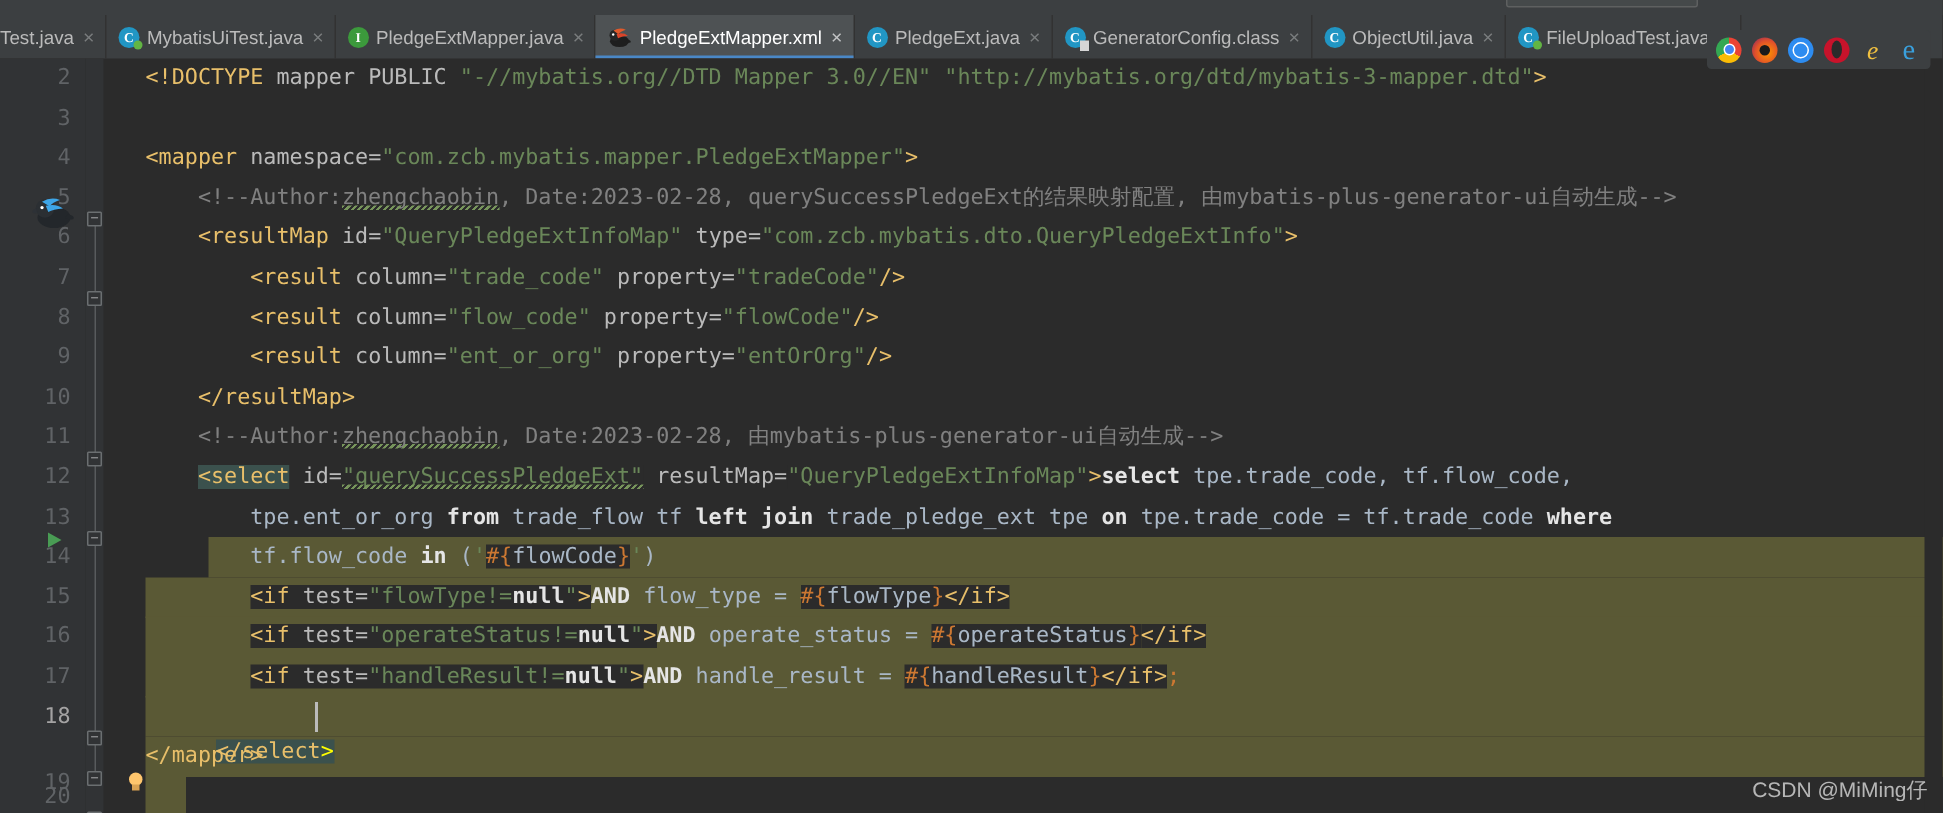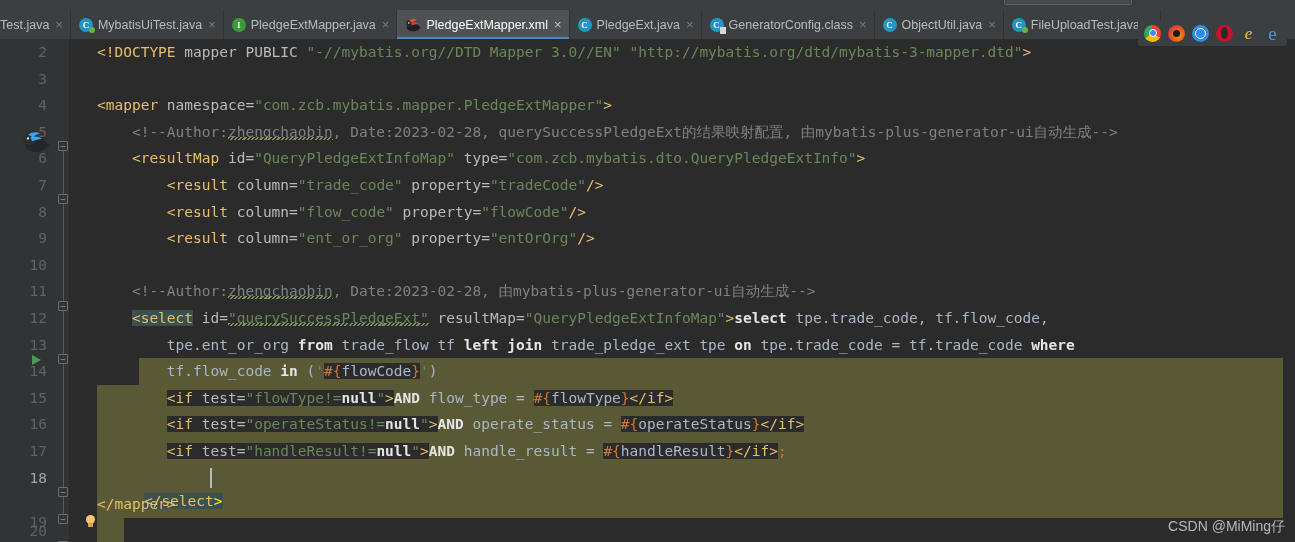--- a/index.html
+++ b/index.html
@@ -484,20 +484,21 @@
     
     <div class="cline" style="top:133px;"><span class="plain">        </span><span class="tag">&lt;result </span><span class="attr">column</span><span class="eq">=</span><span class="str">"trade_code"</span><span class="plain"> </span><span class="attr">property</span><span class="eq">=</span><span class="str">"tradeCode"</span><span class="tag">/&gt;</span></div>
 
     
     <div class="cline" style="top:159.6px;"><span class="plain">        </span><span class="tag">&lt;result </span><span class="attr">column</span><span class="eq">=</span><span class="str">"flow_code"</span><span class="plain"> </span><span class="attr">property</span><span class="eq">=</span><span class="str">"flowCode"</span><span class="tag">/&gt;</span></div>
 
     
     <div class="cline" style="top:186.2px;"><span class="plain">        </span><span class="tag">&lt;result </span><span class="attr">column</span><span class="eq">=</span><span class="str">"ent_or_org"</span><span class="plain"> </span><span class="attr">property</span><span class="eq">=</span><span class="str">"entOrOrg"</span><span class="tag">/&gt;</span></div>
 
     
+    <div class="cline" style="top:212.8px;"><span class="plain">    </span><span class="tag">&lt;/resultMap&gt;</span></div>
 
     
     <div class="cline" style="top:239.4px;"><span class="comment">    &lt;!--Author:</span><span class="comment typo typo-g">zhengchaobin</span><span class="comment">, Date:2023-02-28, 由mybatis-plus-generator-ui自动生成--&gt;</span></div>
 
     
     <div class="cline" style="top:266px;"><span class="plain">    </span><span class="tag brace-hl">&lt;select</span><span class="plain xmlseg"> </span><span class="attr xmlseg">id</span><span class="eq xmlseg">=</span><span class="str xmlseg typo typo-g">"querySuccessPledgeExt"</span><span class="plain xmlseg"> </span><span class="attr xmlseg">resultMap</span><span class="eq xmlseg">=</span><span class="str xmlseg">"QueryPledgeExtInfoMap"</span><span class="tag xmlseg">&gt;</span><span class="kw">select</span><span class="plain"> tpe.trade_code</span><span class="punc">,</span><span class="plain"> tf.flow_code</span><span class="punc">,</span></div>
 
     
     <div class="cline" style="top:292.6px;"><span class="plain">        tpe.ent_or_org </span><span class="kw">from</span><span class="plain"> trade_flow tf </span><span class="kw">left</span><span class="plain"> </span><span class="kw">join</span><span class="plain"> trade_pledge_ext tpe </span><span class="kw">on</span><span class="plain"> tpe.trade_code = tf.trade_code </span><span class="kw">where</span></div>
 

